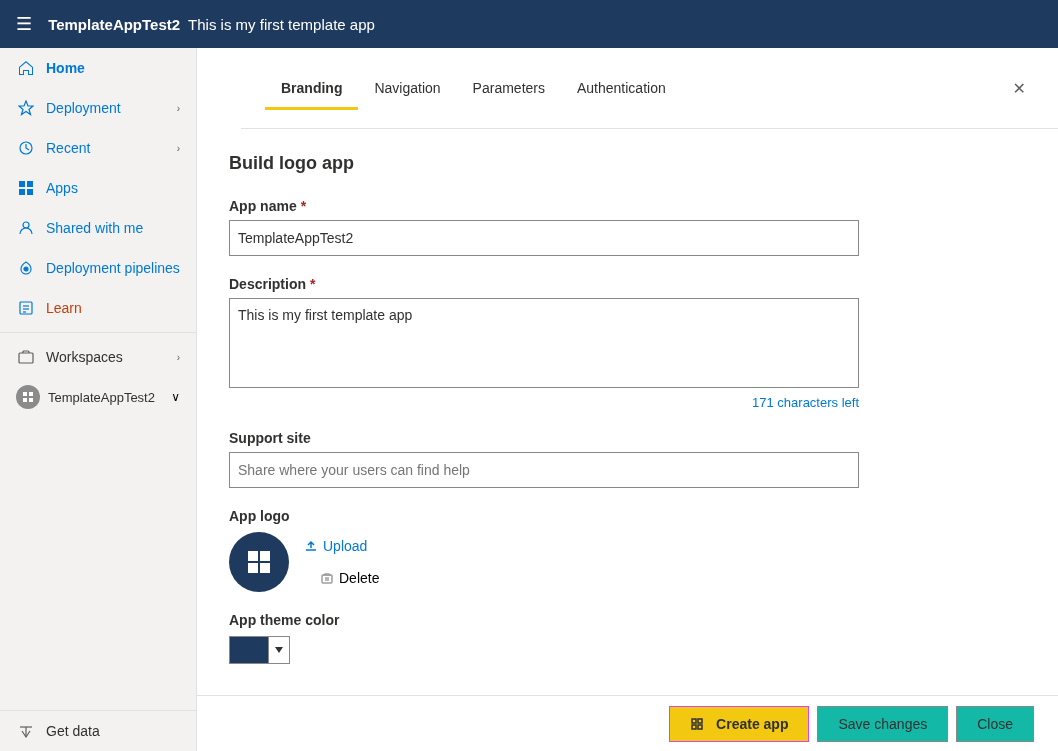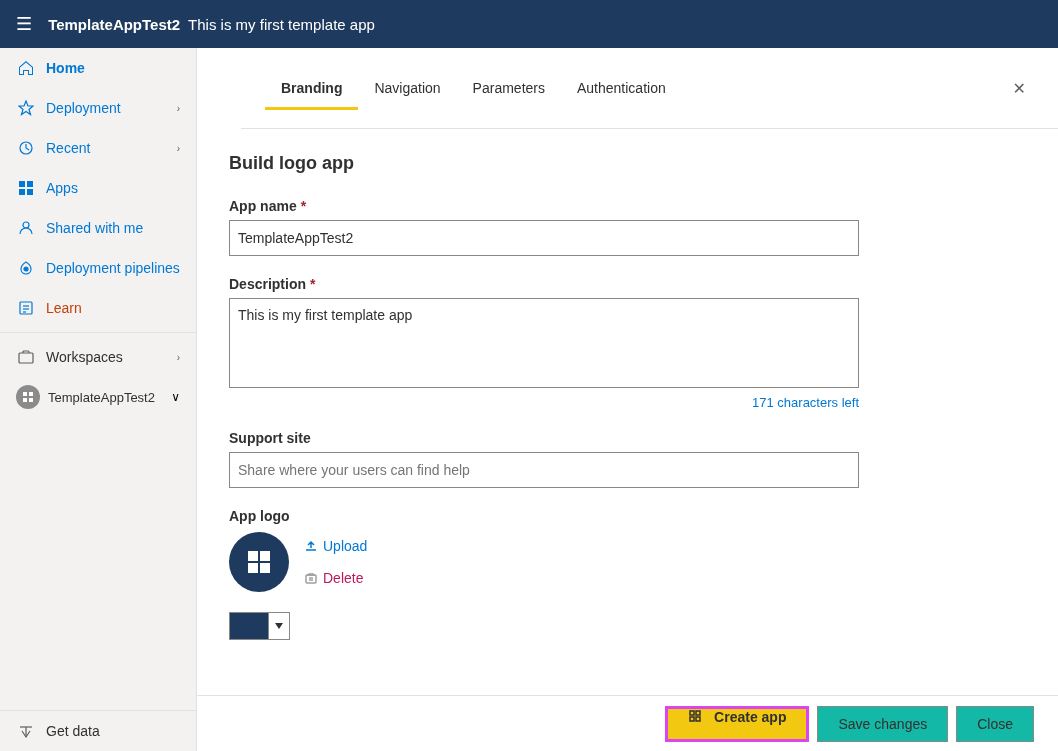--- a/index.html
+++ b/index.html
@@ -233,21 +233,21 @@
       display: flex;
       align-items: center;
       gap: 6px;
       color: #0078d4;
       cursor: pointer;
       font-size: 14px;
       background: none;
       border: none;
       padding: 0;
     }
-    .logo-action-btn.delete-btn { color: #be185d; }
+    .logo-action-btn.delete-btn { color: #000000; margin-left: 16px; }
 
     
     .theme-color-section { margin-bottom: 24px; }
     .color-picker-row {
       display: flex;
       align-items: center;
       margin-top: 8px;
     }
     .color-box {
       width: 40px;
@@ -284,25 +284,25 @@
       padding: 0 20px;
       border: 1px solid #8a8886;
       font-size: 14px;
       font-family: inherit;
       cursor: pointer;
       background: #14b8a6;
       color: #323130;
     }
     .btn-primary {
       background: #f2c811;
-      border: 3px solid #d946ef;
+      border: 1px solid #d946ef;
       color: #323130;
       font-weight: 600;
       display: flex;
-      align-items: flex-start;
+      align-items: center;
       gap: 12px;
     }
   </style>
 </head>
 <body>
 
 <div class="top-bar">
   <span class="top-bar-menu-icon">☰</span>
   <span class="top-bar-title">TemplateAppTest2</span>
   <span class="top-bar-subtitle">This is my first template app</span>
@@ -484,20 +484,21 @@
                   <line x1="5" y1="5" x2="5" y2="9"></line>
                   <line x1="7" y1="5" x2="7" y2="9"></line>
                 </svg>
               <span>Delete</span>
             </button>
           </div>
         </div>
       </div>
 
       <div class="theme-color-section">
+        <div class="form-label">App theme color</div>
         <div class="color-picker-row">
           <div class="color-box"></div>
           <button class="color-dropdown-btn">
             <svg width="8" height="6" viewBox="0 0 8 6">
                 <path d="M0 0 L4 6 L8 0Z" fill="#323130"></path>
               </svg>
           </button>
         </div>
       </div>
     </div>

